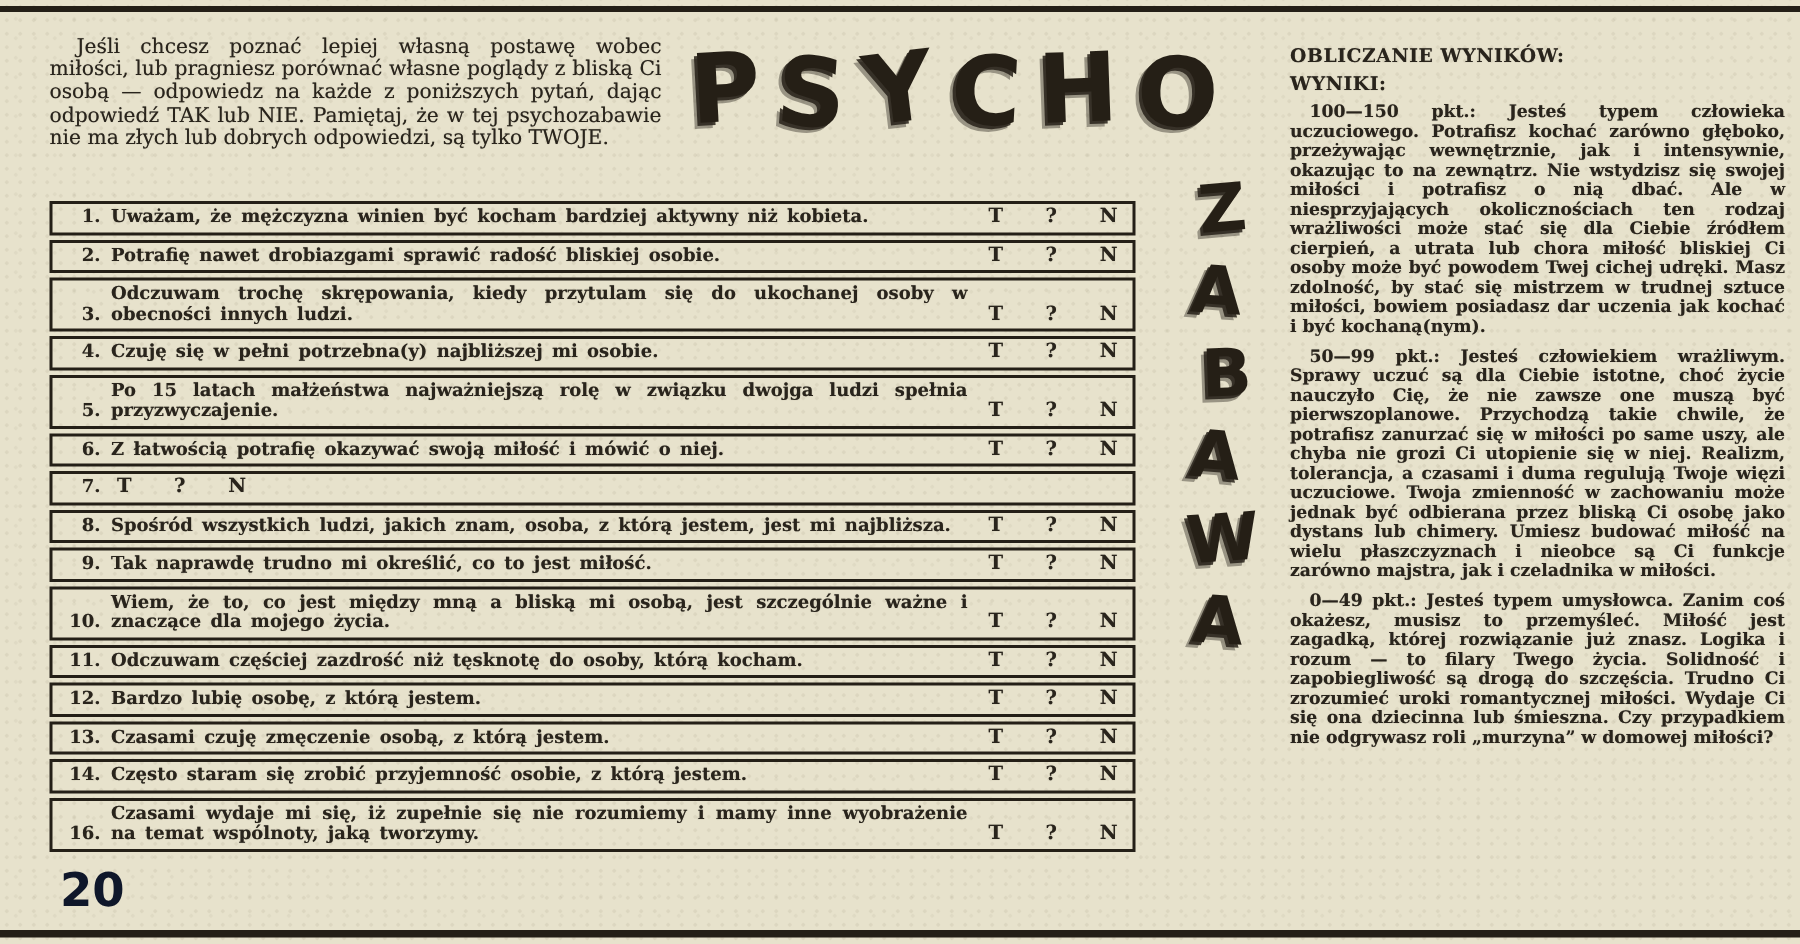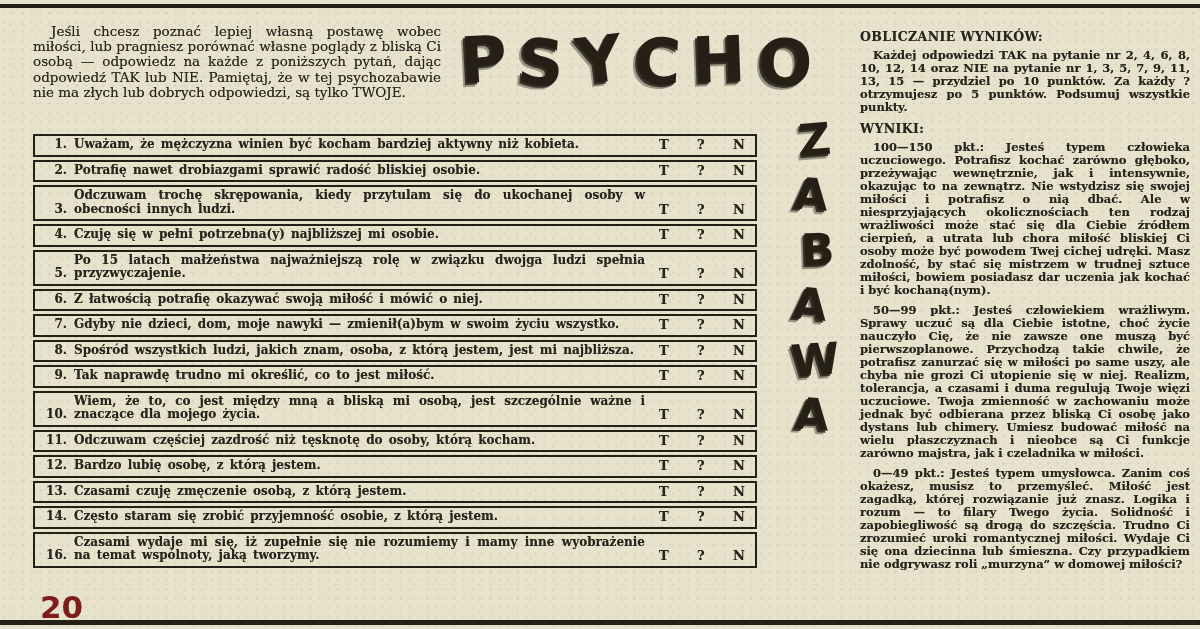--- a/index.html
+++ b/index.html
@@ -70,23 +70,23 @@
   }
   .q-num{min-width:26px;text-align:right;margin-right:7px;white-space:nowrap;}
   .q-text{flex:1;text-align:justify;word-spacing:2px;padding-right:10px;}
   .q-answers{
     width:86px;flex-shrink:0;display:flex;justify-content:space-between;
     font-size:13px;margin-left:4px;padding-bottom:0px;
   }
 
   
   .page-number{
-    position:absolute;left:40px;top:589px;
+    position:absolute;left:40px;top:576px;
     font-family:"DejaVu Sans",sans-serif;font-weight:bold;font-size:31px;
-    color:#7f1d1d;
+    color:#0f172a;
   }
 
   
   .right-col{
     position:absolute;left:860px;top:30px;width:330px;
     font-weight:bold;font-size:11.5px;line-height:13px;
     text-align:justify;
     text-shadow:0 0 .5px rgba(41,36,28,.5);
   }
   .right-col h3{
@@ -172,21 +172,20 @@
     <span class="q-num">6.</span>
     <span class="q-text">Z łatwością potrafię okazywać swoją miłość i mówić o niej.</span>
     <span class="q-answers">
       <span>T</span>
       <span>?</span>
       <span>N</span>
     </span>
   </div>
   <div class="q-row">
     <span class="q-num">7.</span>
-    <span class="q-text">Gdyby nie dzieci, dom, moje nawyki — zmienił(a)bym w swoim życiu wszystko.</span>
     <span class="q-answers">
       <span>T</span>
       <span>?</span>
       <span>N</span>
     </span>
   </div>
   <div class="q-row">
     <span class="q-num">8.</span>
     <span class="q-text">Spośród wszystkich ludzi, jakich znam, osoba, z którą jestem, jest mi najbliższa.</span>
     <span class="q-answers">
@@ -257,20 +256,19 @@
       <span>?</span>
       <span>N</span>
     </span>
   </div>
 </div>
 
 <div class="page-number">20</div>
 
 <div class="right-col">
   <h3>OBLICZANIE WYNIKÓW:</h3>
-  <p>Każdej odpowiedzi TAK na pytanie nr 2, 4, 6, 8, 10, 12, 14 oraz NIE na pytanie nr 1, 3, 5, 7, 9, 11, 13, 15 — przydziel po 10 punktów. Za każdy ? otrzymujesz po 5 punktów. Podsumuj wszystkie punkty.</p>
   <h3 class="wyniki-head">WYNIKI:</h3>
   <p class="band"><span>100—150 pkt.:</span> <span>Jesteś typem człowieka uczuciowego. Potrafisz kochać zarówno głęboko, przeżywając wewnętrznie, jak i intensywnie, okazując to na zewnątrz. Nie wstydzisz się swojej miłości i potrafisz o nią dbać. Ale w niesprzyjających okolicznościach ten rodzaj wrażliwości może stać się dla Ciebie źródłem cierpień, a utrata lub chora miłość bliskiej Ci osoby może być powodem Twej cichej udręki. Masz zdolność, by stać się mistrzem w trudnej sztuce miłości, bowiem posiadasz dar uczenia jak kochać i być kochaną(nym).</span></p>
   <p class="band"><span>50—99 pkt.:</span> <span>Jesteś człowiekiem wrażliwym. Sprawy uczuć są dla Ciebie istotne, choć życie nauczyło Cię, że nie zawsze one muszą być pierwszoplanowe. Przychodzą takie chwile, że potrafisz zanurzać się w miłości po same uszy, ale chyba nie grozi Ci utopienie się w niej. Realizm, tolerancja, a czasami i duma regulują Twoje więzi uczuciowe. Twoja zmienność w zachowaniu może jednak być odbierana przez bliską Ci osobę jako dystans lub chimery. Umiesz budować miłość na wielu płaszczyznach i nieobce są Ci funkcje zarówno majstra, jak i czeladnika w miłości.</span></p>
   <p class="band"><span>0—49 pkt.:</span> <span>Jesteś typem umysłowca. Zanim coś okażesz, musisz to przemyśleć. Miłość jest zagadką, której rozwiązanie już znasz. Logika i rozum — to filary Twego życia. Solidność i zapobiegliwość są drogą do szczęścia. Trudno Ci zrozumieć uroki romantycznej miłości. Wydaje Ci się ona dziecinna lub śmieszna. Czy przypadkiem nie odgrywasz roli „murzyna” w domowej miłości?</span></p>
 </div>
 
 <div class="rule rule-bottom"></div>
 
 </body></html>

